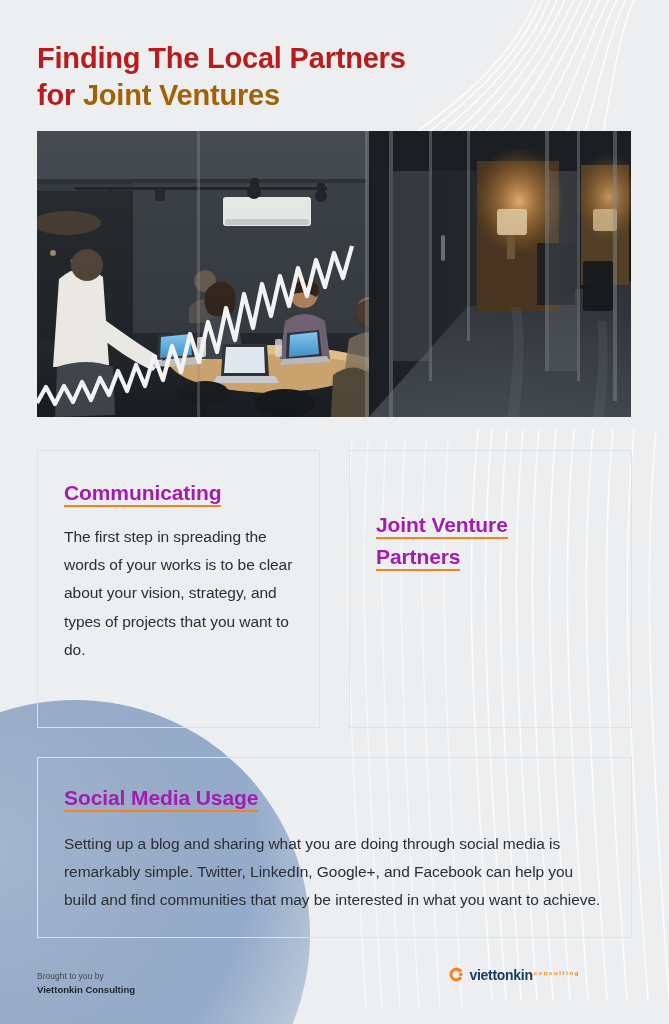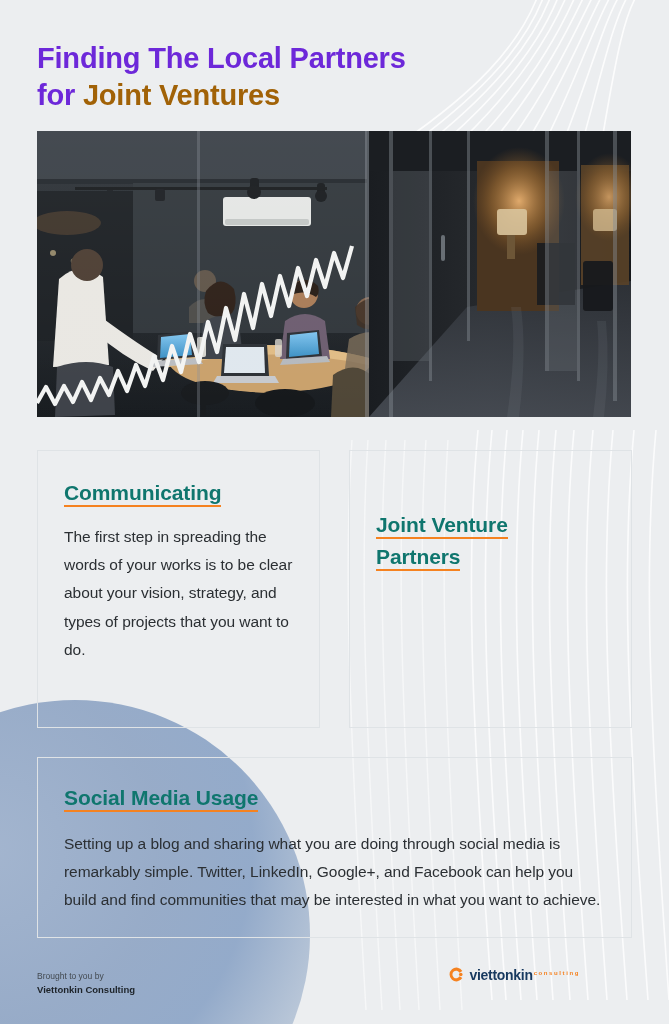--- a/index.html
+++ b/index.html
@@ -26,21 +26,21 @@
   
   #page-title {
     position:absolute;
     left:37px; top:40px;
     width:560px;
     font-size:29px;
     font-weight:bold;
     line-height:1.28;
     letter-spacing:-0.2px;
   }
-  .t-orange { color:#6d28d9;margin-top:44px; }
+  .t-orange { color:#b91c1c;margin-top:44px; }
   .t-navy   { color:#a16207; }
 
   
   #hero-photo {
     position:absolute;
     left:37px; top:131px;
     width:594px; height:286px;
     overflow:hidden;
     background:#14181c;
   }
@@ -53,21 +53,21 @@
     background:transparent;
   }
   #card-communicating { left:37px;  top:450px; width:283px; height:278px; }
   #card-evaluate      { left:349px; top:450px; width:283px; height:278px; }
   #card-social        { left:37px;  top:757px; width:595px; height:181px; }
 
   .card-inner { padding:26px 24px 0 26px; }
   #card-social .card-inner { padding:24px 26px 0 26px; }
 
   .card-heading {
-    color:#0f766e;
+    color:#a21caf;
     font-size:21px;
     font-weight:bold;
     line-height:1.52;
     letter-spacing:-0.1px;
   }
   .card-heading span {
     display:inline;
     border-bottom:2px solid #f58220;
     padding-bottom:1px;
   }

